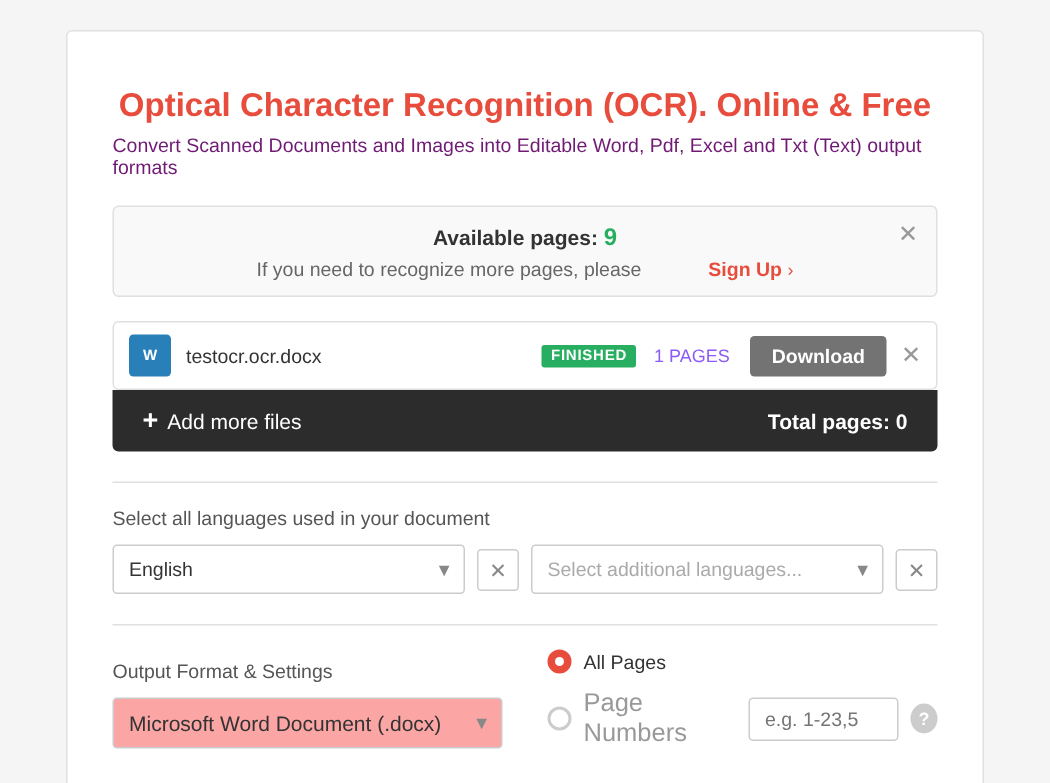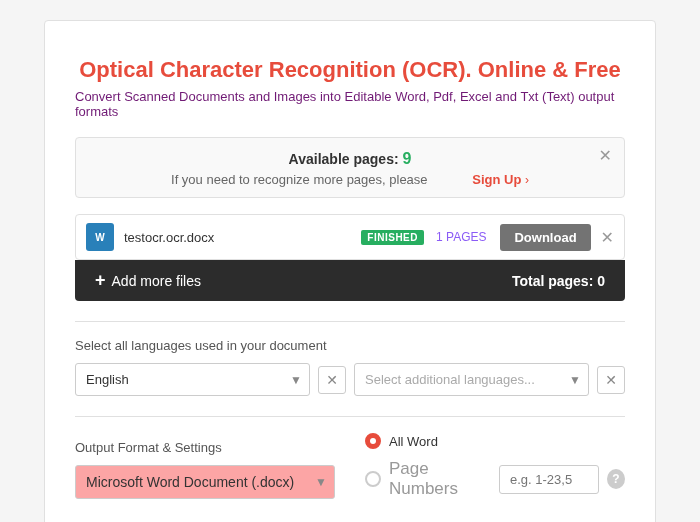--- a/index.html
+++ b/index.html
@@ -414,21 +414,21 @@
           <option value="xlsx">Excel Spreadsheet (.xlsx)</option>
           <option value="txt">Plain Text (.txt)</option>
         </select>
         <span class="chevron-icon">▼</span>
       </div>
     </div>
 
     <div class="output-right">
       <div class="radio-row">
         <div class="radio-btn selected"></div>
-        <span class="radio-label">All Word</span>
+        <span class="radio-label">All Pages</span>
       </div>
       <div class="page-numbers-row">
         <div class="radio-btn-empty"></div>
         <span class="page-num-label">Page Numbers</span>
         <input class="page-num-input" type="text" placeholder="e.g. 1-23,5" style="">
         <div class="help-icon">?</div>
       </div>
     </div>
   </div>
 

